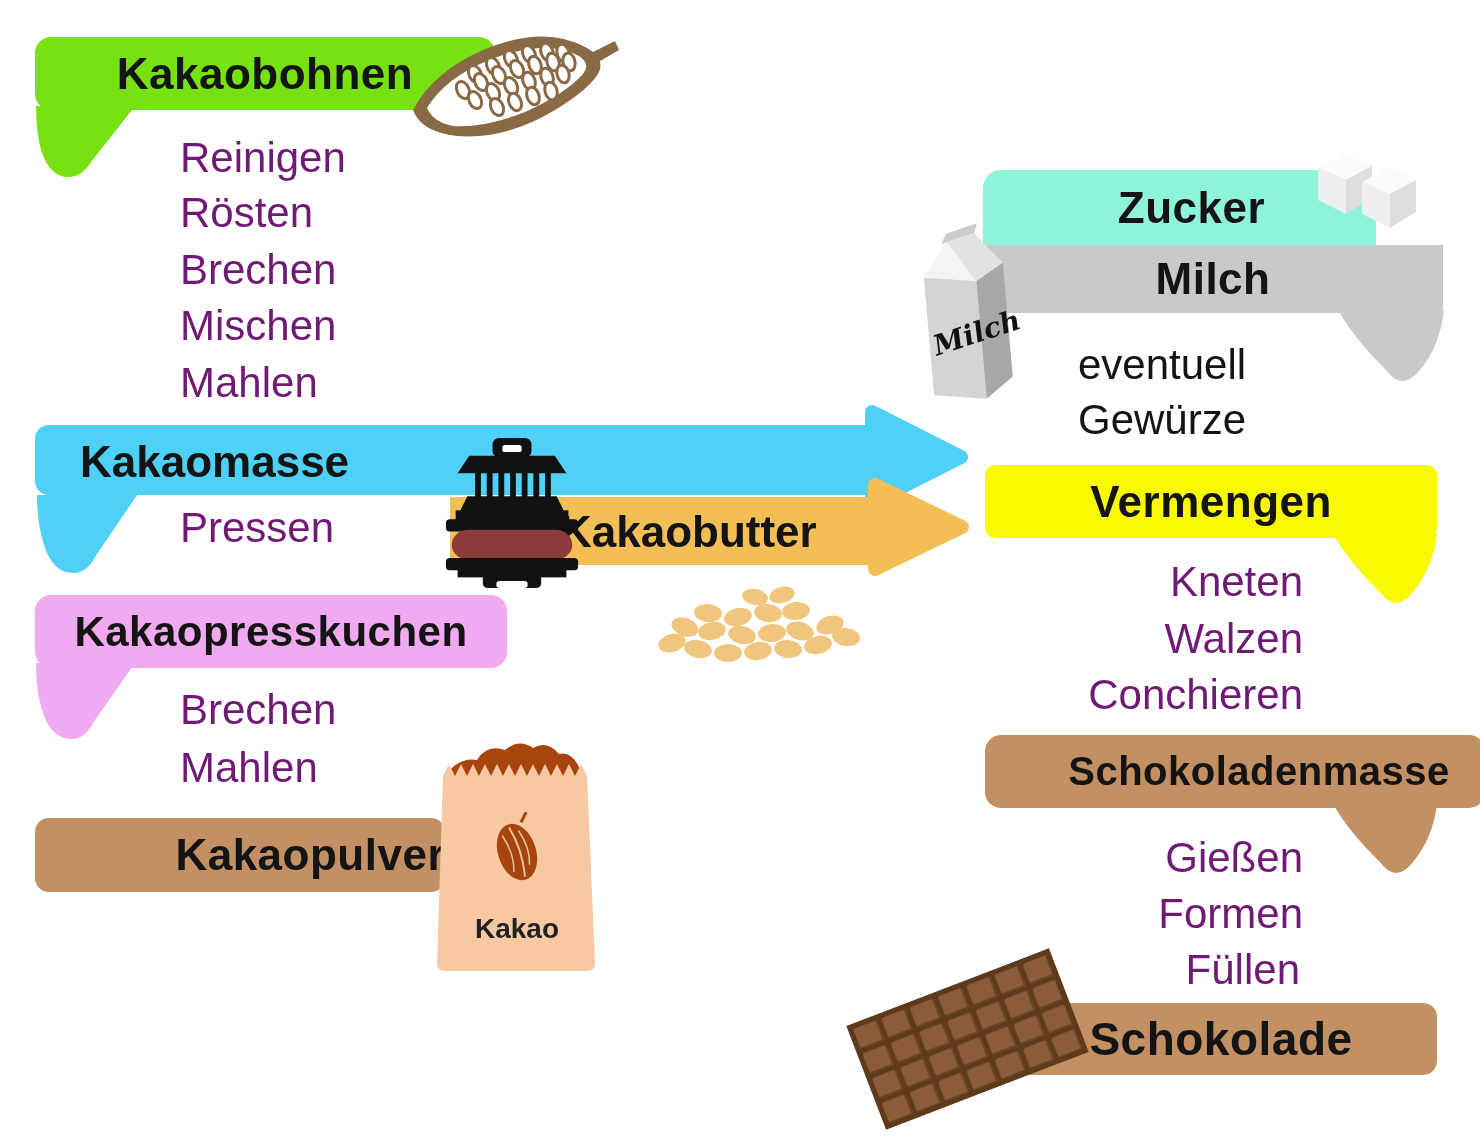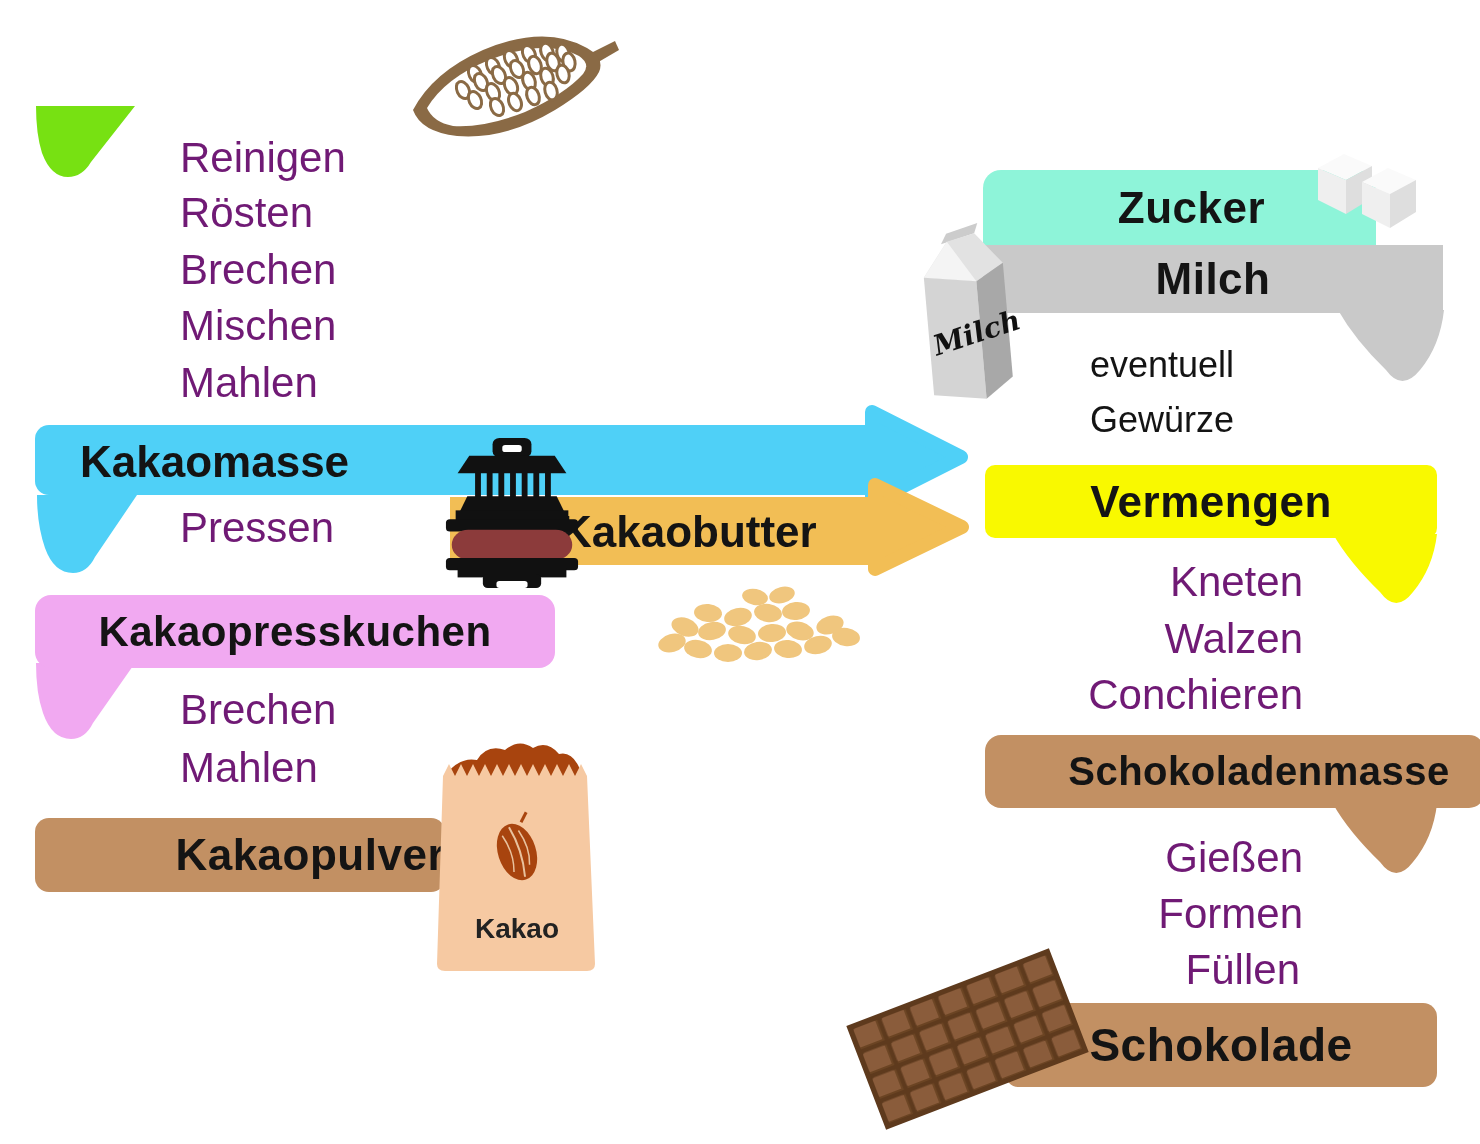--- a/index.html
+++ b/index.html
@@ -5,40 +5,43 @@
   html,body{margin:0;padding:0;background:#ffffff;}
   #canvas{
     position:relative;width:1480px;height:1144px;background:#ffffff;overflow:hidden;
     font-family:"Liberation Sans","DejaVu Sans",sans-serif;color:#141414;
   }
   .banner{position:absolute;display:flex;align-items:center;justify-content:center;
     font-weight:700;font-size:44px;letter-spacing:0.5px;color:#141414;}
   .tail{position:absolute;}
   .step{position:absolute;font-size:42px;font-weight:400;line-height:48px;color:#701a75;white-space:nowrap;}
   .step.right-al{text-align:right;}
-  .note{position:absolute;width:280px;text-align:center;font-size:36px;line-height:48px;color:#141414;}
+  .note{position:absolute;width:280px;text-align:center;font-size:42px;line-height:48px;color:#141414;}
   .artsvg{position:absolute;}
   .arrowtext{position:absolute;display:flex;align-items:center;justify-content:flex-start;
     font-weight:700;font-size:44px;color:#141414;}
   
   .c-green{background:#77E112;}
   .c-pink{background:#F1A9F1;}
   .c-teal{background:#8EF4D9;}
   .c-gray{background:#C9C9C9;}
   .c-yellow{background:#F9F900;}
   .c-brown{background:#C29063;}
 </style>
 </head>
 <body>
 
 <div id="canvas">
 
   <svg class="tail" style="left:35px;top:106px;" width="100" height="82" viewBox="0 0 100 82">
     <path d="M1,0 H100 L56,56 Q47,71 33,71 Q16,71 7,47 Q1,28 1,0 Z" fill="#77E112"></path>
   </svg>
+  <div class="banner c-green" style="left:35px;top:37px;width:460px;height:73px;border-radius:16px;">
+    <span>Kakaobohnen</span>
+  </div>
 
   <svg class="artsvg" style="left:405px;top:28px;" width="215" height="118" viewBox="0 0 215 118">
     <polygon points="184,26 210,13 214,22 190,36" fill="#8A6A45"></polygon>
     <path d="M8,82 Q28,44 78,22 Q140,-4 182,20 Q200,30 194,44 Q186,60 150,82 Q100,112 52,108 Q16,104 8,82 Z" fill="#8A6A45"></path>
     <path d="M22,80 Q40,50 84,32 Q140,10 174,28 Q186,36 178,46 Q160,66 120,84 Q80,100 48,98 Q28,94 22,80 Z" fill="#FFFFFF"></path>
     <g fill="#FFFFFF" stroke="#8A6A45" stroke-width="3">
       <ellipse cx="70" cy="46" rx="6" ry="9" transform="rotate(-25 70 46)"></ellipse>
       <ellipse cx="88" cy="38" rx="6" ry="9" transform="rotate(-25 88 38)"></ellipse>
       <ellipse cx="106" cy="31" rx="6" ry="9" transform="rotate(-25 106 31)"></ellipse>
       <ellipse cx="124" cy="26" rx="6" ry="9" transform="rotate(-25 124 26)"></ellipse>
@@ -136,21 +139,21 @@
       <ellipse cx="118" cy="48" rx="14" ry="9" transform="rotate(8 118 48)"></ellipse>
       <ellipse cx="146" cy="46" rx="14" ry="9" transform="rotate(-6 146 46)"></ellipse>
       <ellipse cx="105" cy="32" rx="13" ry="8" transform="rotate(10 105 32)"></ellipse>
       <ellipse cx="132" cy="30" rx="13" ry="8" transform="rotate(-14 132 30)"></ellipse>
     </g>
   </svg>
 
   <svg class="tail" style="left:35px;top:663px;" width="100" height="84" viewBox="0 0 100 84">
     <path d="M1,0 H100 L58,60 Q50,76 36,76 Q17,76 8,50 Q1,30 1,0 Z" fill="#F1A9F1"></path>
   </svg>
-  <div class="banner c-pink" style="left:35px;top:595px;width:520px;height:73px;border-radius:16px;font-size:42px;">
+  <div class="banner c-pink" style="left:35px;top:595px;width:472px;height:73px;border-radius:16px;font-size:42px;">
     <span>Kakaopresskuchen</span>
   </div>
 
   <div class="step" style="left:180px;top:686px;">Brechen</div>
   <div class="step" style="left:180px;top:744px;">Mahlen</div>
 
   <div class="banner c-brown" style="left:35px;top:818px;width:410px;height:74px;border-radius:14px;justify-content:flex-end;">
     <span>Kakaopulver</span>
   </div>
 
@@ -220,21 +223,21 @@
     <path d="M1,0 H105 Q101,34 81,58 Q64,80 48,58 Q17,28 1,0 Z" fill="#C29063"></path>
   </svg>
   <div class="banner c-brown" style="left:985px;top:735px;width:452px;height:73px;border-radius:16px;font-size:40px;padding-left:48px;">
     <span>Schokoladenmasse</span>
   </div>
 
   <div class="step right-al" style="right:177px;top:834px;">Gießen</div>
   <div class="step right-al" style="right:177px;top:890px;">Formen</div>
   <div class="step right-al" style="right:180px;top:946px;">Füllen</div>
 
-  <div class="banner c-brown" style="left:1005px;top:1003px;width:432px;height:84px;border-radius:14px;font-size:46px;">
+  <div class="banner c-brown" style="left:1005px;top:1003px;width:432px;height:72px;border-radius:14px;font-size:46px;">
     <span>Schokolade</span>
   </div>
 
   <svg class="artsvg" style="left:830px;top:930px;" width="280" height="214" viewBox="0 0 280 214">
     <defs>
       <pattern id="choc" width="30.3" height="26.5" patternUnits="userSpaceOnUse" x="-106" y="-53">
         <rect width="30.3" height="26.5" fill="#5E3A1D"></rect>
         <rect x="2.5" y="2.5" width="25" height="21" rx="3" fill="#8A5C3B"></rect>
         <path d="M2.5,23.5 L27.5,23.5 L27.5,2.5" stroke="#6B4423" stroke-width="2" fill="none"></path>
       </pattern>

